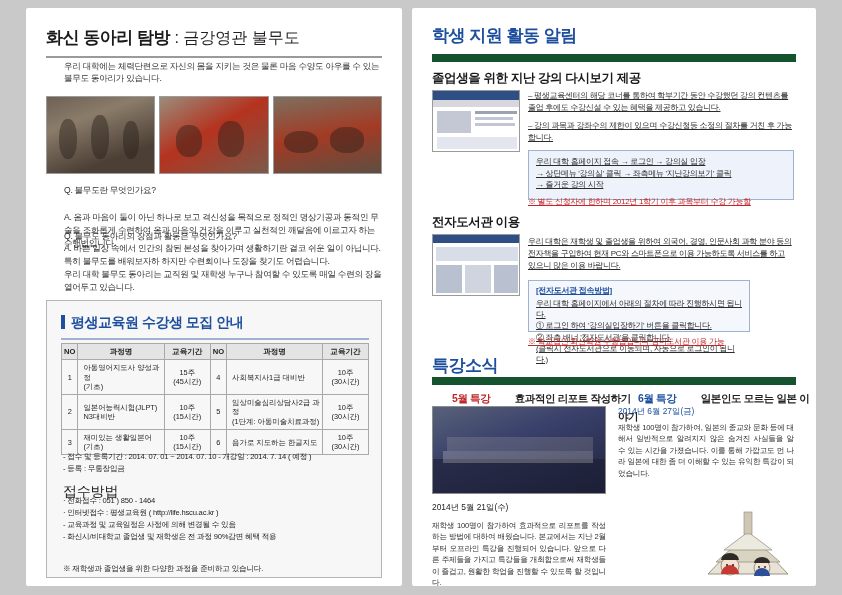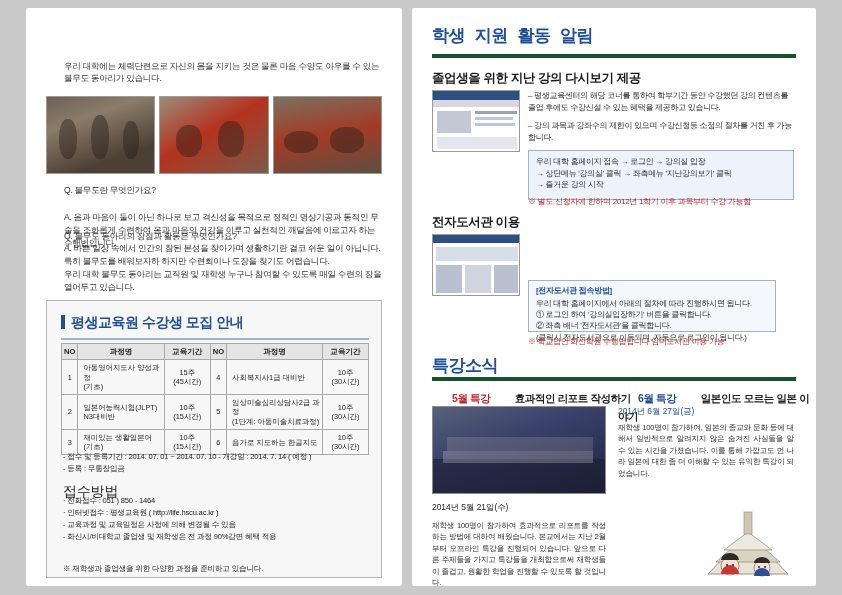--- a/index.html
+++ b/index.html
@@ -18,21 +18,21 @@
 
   
   .h-title {
     font-size: 17px; font-weight: bold; color: #1a1a1a; letter-spacing: -0.5px;
   }
   .h-underline { border-bottom: 2px solid #9a9a9a; }
 
   .blue-head {
     font-size: 17px; font-weight: bold; color: #1d4f9e; letter-spacing: -0.5px;
   }
-  .blue-rule { border-bottom: 4px solid #14532d; font-family: Liberation Mono, monospace; }
+  .blue-rule { border-bottom: 8px solid #14532d; }
 
   
   .lp-head { position:absolute; left: 20px; top: 18px; width: 336px; padding-bottom: 7px; }
   .lp-intro { position:absolute; left: 38px; top: 52px; width: 320px; font-size: 8.6px; line-height: 1.45; color:#333; letter-spacing:-0.3px;}
   .photo-row { position:absolute; left: 20px; top: 88px; width: 336px; height: 78px; display:flex; gap: 4px; }
   .photo { flex:1; height: 78px; border:1px solid #9b9b9b; position:relative; overflow:hidden; }
   .ph1 { background: linear-gradient(160deg,#6d6156 0%, #8b7c6a 30%, #4c4036 75%); }
   .ph2 { background: linear-gradient(150deg,#9a8d7c 0%, #b4331f 45%, #7b5a4a 100%); }
   .ph3 { background: linear-gradient(170deg,#7d705f 0%,#a33a24 50%,#5d4f42 100%); }
   .ph-fig { position:absolute; background: rgba(40,30,25,0.45); border-radius: 45%; }
@@ -58,21 +58,21 @@
   
   .rp-head { position:absolute; left:20px; top: 16px; width: 364px; padding-bottom:7px; }
   .rp-sec-title { font-size:12.5px; font-weight:bold; color:#1a1a1a; letter-spacing:-0.4px;}
 
   .thumb { border:1px solid #9a9a9a; background:#e8e8ee; position:relative; overflow:hidden;}
   .thumb .bar { position:absolute; left:0; right:0; }
   .tb-blue { background:#2e4e86; }
   .tb-grey { background:#d7d7dd; }
   .tb-white{ background:#fff; }
 
-  .bul { font-size:8px; line-height:1.5; color:#2c2c2c; letter-spacing:-0.3px;}
+  .bul { font-size:8px; line-height:1.5; color:#2c2c2c; letter-spacing:-0.3px;text-decoration:underline;}
 
   .note-box { border:1px solid #9fb2d2; background:#eef3fb; }
   .note-box2 { border:1px solid #9fb2d2; background:#f4f7fc; }
 
   .red { color:#c0262a; }
   .blue { color:#1d4f9e; }
 
   
   .lec-col-title { font-size:10.5px; font-weight:bold; letter-spacing:-0.4px;padding-left:20px;}
   .lec-photo { border:1px solid #8c8c8c; position:relative; overflow:hidden; }
@@ -82,20 +82,24 @@
 
   .doll { position:absolute; }
 </style>
 </head>
 <body>
 
 <div class="page">
 
   <div class="panel left-panel">
 
+    <div class="lp-head h-underline">
+      <span class="h-title">화신 동아리 탐방</span>
+      <span class="sub">: 금강영관 불무도</span>
+    </div>
 
     <div class="lp-intro">우리 대학에는 체력단련으로 자신의 몸을 지키는 것은 물론 마음 수양도 아우를 수 있는 불무도 동아리가 있습니다.</div>
 
     <div class="photo-row">
       <div class="photo ph1">
         <div class="ph-fig" style="left:12px;top:22px;width:18px;height:40px;"></div>
         <div class="ph-fig" style="left:44px;top:18px;width:18px;height:44px;"></div>
         <div class="ph-fig" style="left:76px;top:24px;width:16px;height:38px;"></div>
       </div>
       <div class="photo ph2">
@@ -215,22 +219,23 @@
 
     <div class="thumb" style="position:absolute;left:20px;top:226px;width:88px;height:62px;">
       <div class="bar tb-blue" style="top:0;height:8px;"></div>
       <div class="bar tb-white" style="top:8px;height:54px;"></div>
       <div style="position:absolute;left:3px;top:12px;width:82px;height:14px;background:#d9dde7;"></div>
       <div style="position:absolute;left:3px;top:30px;width:26px;height:28px;background:#b9c0cf;"></div>
       <div style="position:absolute;left:32px;top:30px;width:26px;height:28px;background:#cfd4de;"></div>
       <div style="position:absolute;left:61px;top:30px;width:24px;height:28px;background:#b9c0cf;"></div>
     </div>
 
-
-    <div class="note-box2" style="position:absolute;left:116px;top:272px;width:248px;height:52px;">
+    <div class="bul" style="position:absolute;left:116px;top:228px;width:266px;">우리 대학은 재학생 및 졸업생을 위하여 외국어, 경영, 인문사회 과학 분야 등의 전자책을 구입하여 현재 PC와 스마트폰으로 이용 가능하도록 서비스를 하고 있으니 많은 이용 바랍니다.</div>
+
+    <div class="note-box2" style="position:absolute;left:116px;top:272px;width:222px;height:52px;">
       <div class="bul blue" style="padding:4px 7px 0 7px;font-weight:bold;">[전자도서관 접속방법]</div>
       <div class="bul" style="padding:1px 7px;white-space:pre-line;line-height:1.4;">우리 대학 홈페이지에서 아래의 절차에 따라 진행하시면 됩니다.
 ① 로그인 하여 '강의실입장하기' 버튼을 클릭합니다.
 ② 좌측 배너 '전자도서관'을 클릭합니다.
    (클릭시 전자도서관으로 이동되며, 자동으로 로그인이 됩니다.)</div>
     </div>
     <div class="bul red" style="position:absolute;left:116px;top:328px;width:266px;">※ 학교법인 화신학원 수행법입니다 임미도서관 이용 가능</div>
 
     <div class="blue-rule" style="position:absolute;left:20px;top:346px;width:364px;">
       <span class="blue-head">특강소식</span>

